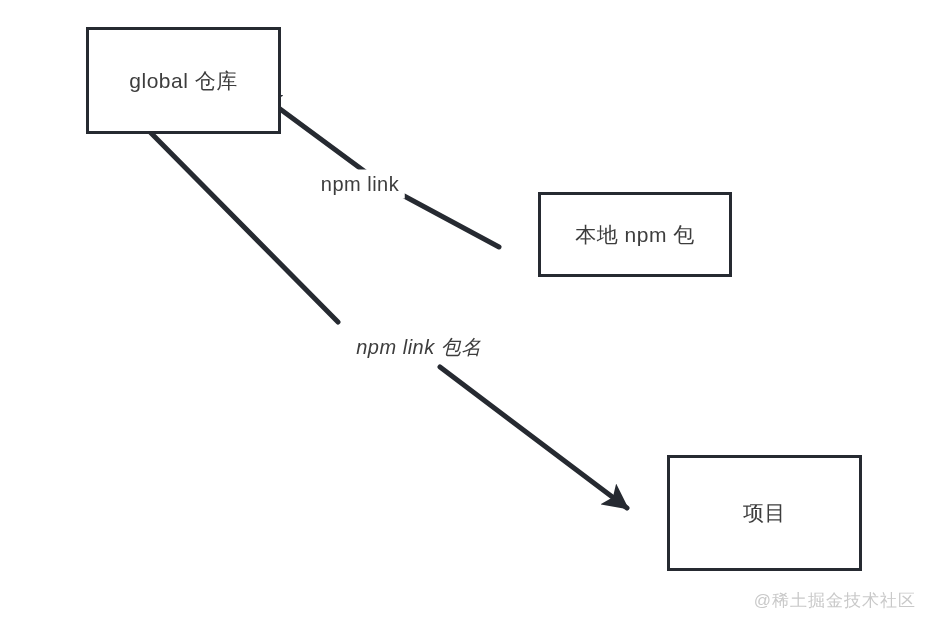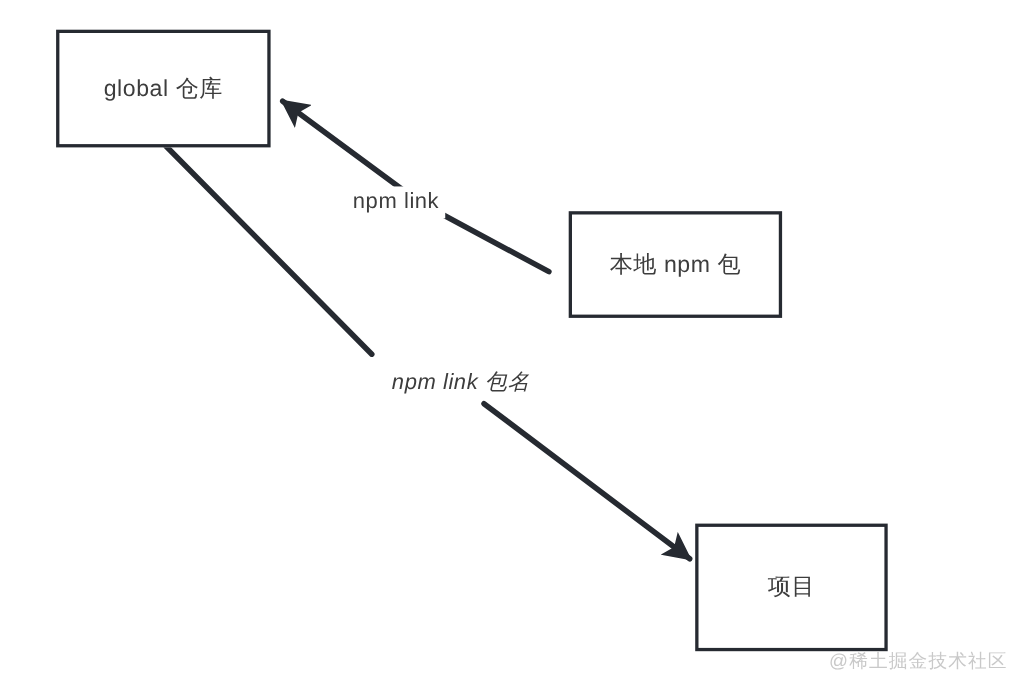--- a/index.html
+++ b/index.html
@@ -26,42 +26,43 @@
   }
   .node {
     position: absolute;
     box-sizing: border-box;
     background: #ffffff;
     border: 3px solid #262a31;
     display: flex;
     align-items: center;
     justify-content: center;
     z-index: 3;
+    margin-left: 35px;
   }
   .node-label {
     font-size: 21px;
     color: #3d3d3d;
     letter-spacing: 0.5px;
     line-height: 1.2;
     white-space: nowrap;
   }
   .edge-label {
     position: absolute;
     z-index: 4;
     font-size: 20px;
     color: #3d3d3d;
     letter-spacing: 0.5px;
     white-space: nowrap;
     background: #ffffff;
     padding: 3px 6px;
     transform: translate(-50%, -50%);
   }
   #node-global  { left: 51px;  top: 27px;  width: 195px; height: 107px; }
-  #node-local   { left: 517px; top: 192px; width: 194px; height: 97px; }
-  #node-project { left: 632px; top: 476px; width: 175px; height: 116px; }
+  #node-local   { left: 503px; top: 192px; width: 194px; height: 85px; }
+  #node-project { left: 632px; top: 455px; width: 195px; height: 116px; }
   #label-npm-link      { left: 360px; top: 159px; margin-top: 25px; }
   #label-npm-link-pkg  { left: 419px; top: 347px; font-style: italic; }
   #watermark {
     position: absolute;
     right: 14px;
     bottom: 10px;
     font-size: 17px;
     color: #c9c9c9;
     letter-spacing: 1px;
     white-space: nowrap;

